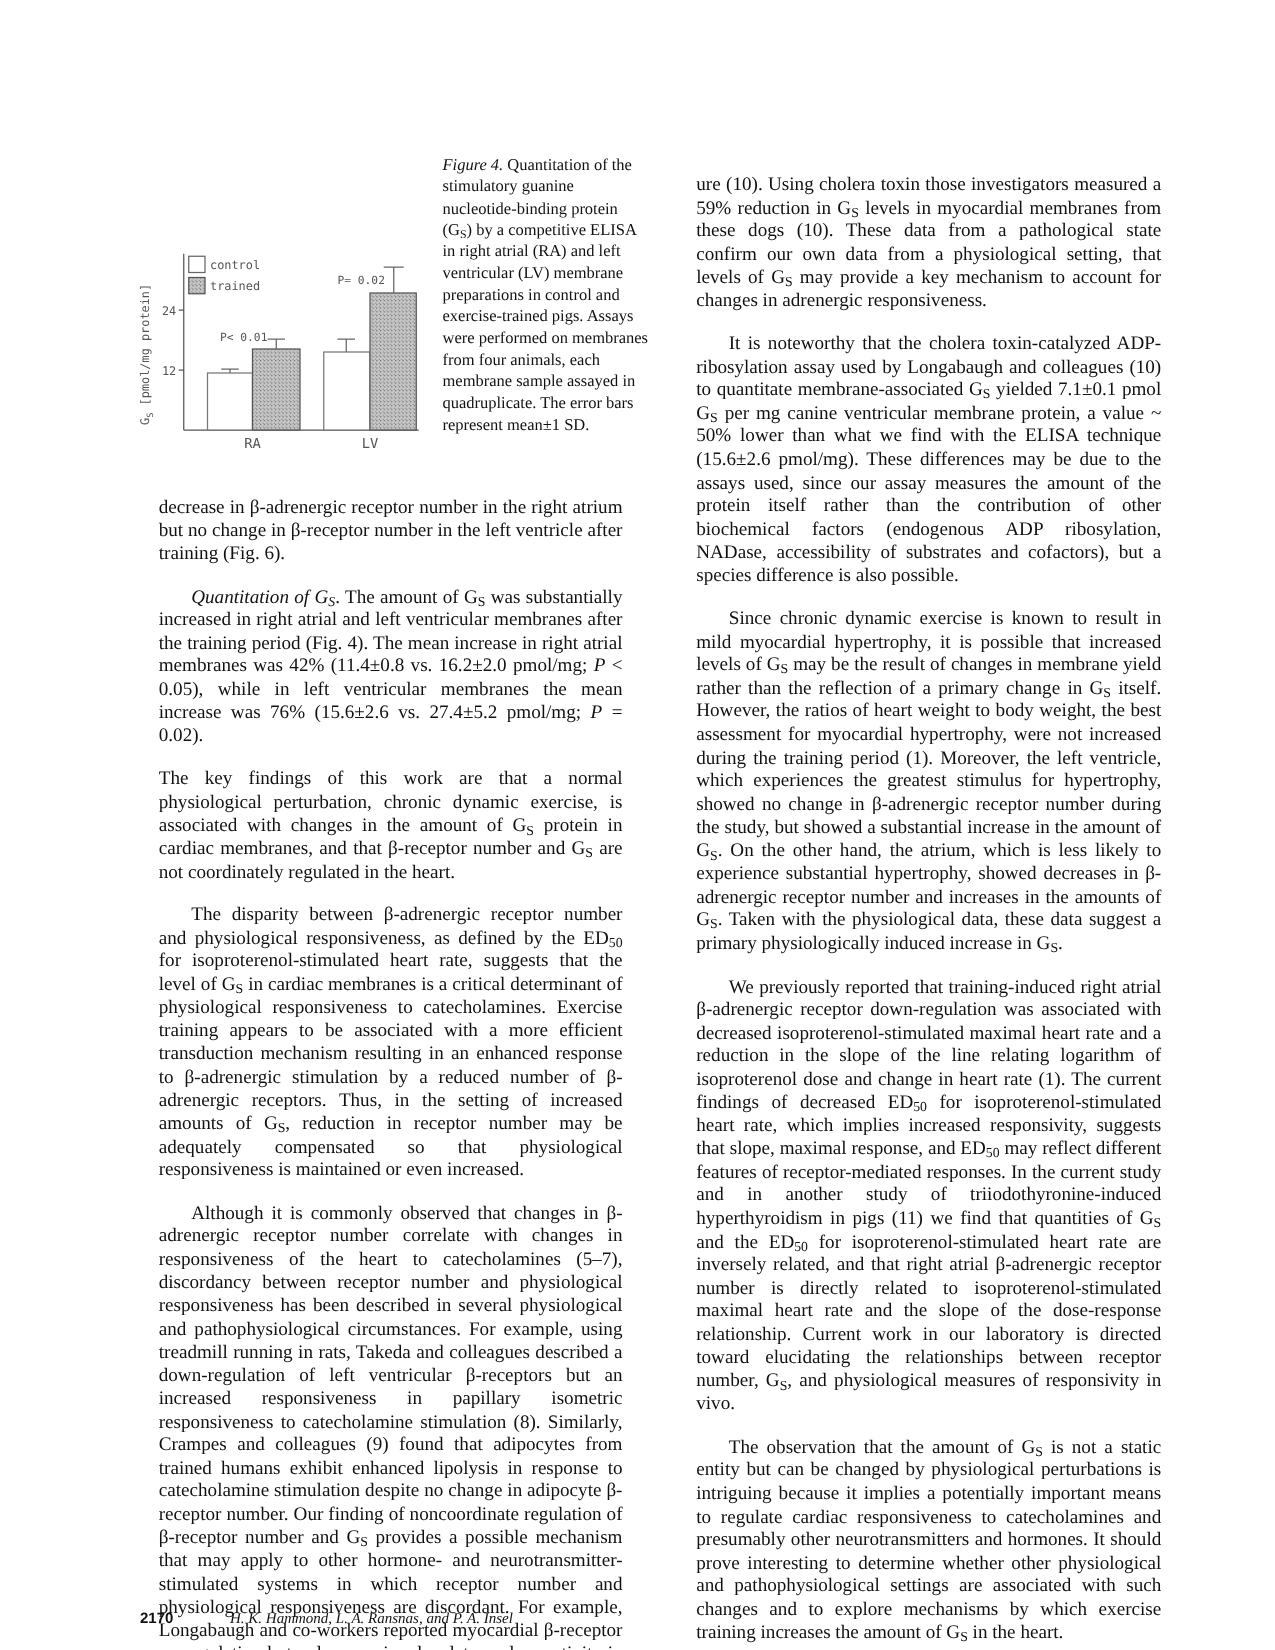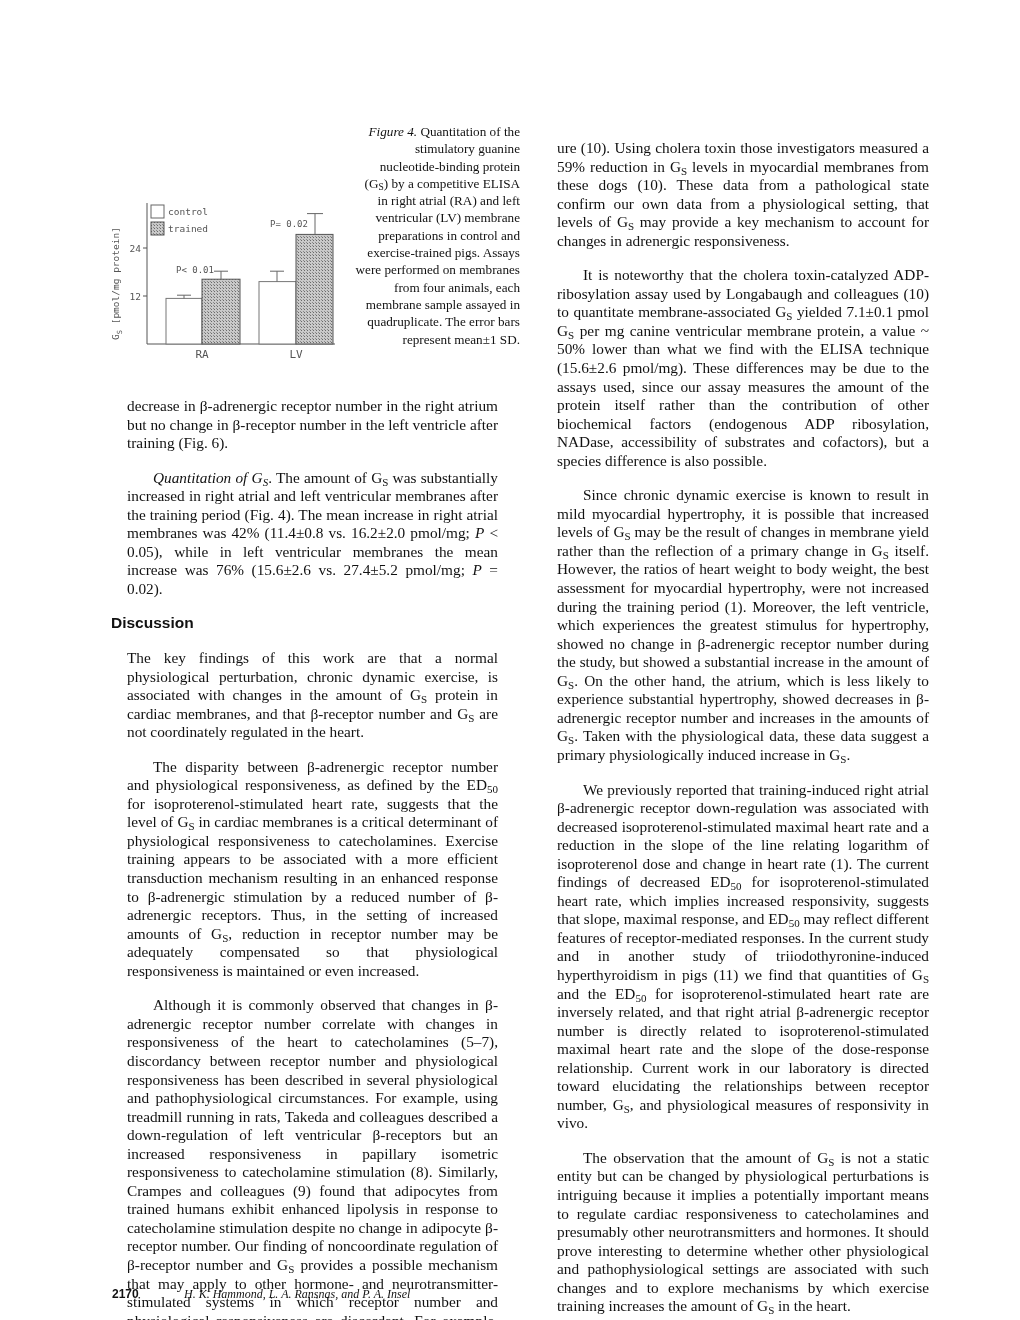--- a/index.html
+++ b/index.html
@@ -7,21 +7,21 @@
          font-family: "Liberation Serif", "DejaVu Serif", serif; color: #111; }
   .col { position: absolute; font-size: 15.3px; line-height: 18.55px; text-align: justify; }
   .col p { margin: 16px; }
   .col p.indent { text-indent: 26px; }
   #left-col { left: 111px; top: 381px; width: 403px; }
   #right-col { left: 541px; top: 123px; width: 404px; }
   .heading { font-family: "Liberation Sans", "DejaVu Sans", sans-serif; font-weight: bold; font-size: 15.5px; margin: 14px 0 12px 0; }
   #left-col .heading { margin-top: 14px; }
   .ack-heading { margin-top: 14px; margin-bottom: 0; }
   .ack-text { font-size: 13.6px; line-height: 17px; }
-  #caption { position: absolute; left: 354px; top: 123px; width: 166px; font-size: 13.2px; line-height: 17.3px; text-align: right; }
+  #caption { position: absolute; left: 354px; top: 123px; width: 166px; font-size: 13.2px; line-height: 17.3px; text-align: left; }
   #caption .fig-label { font-style: italic; }
   #figure { position: absolute; left: 79px; top: 195px; width: 270px; height: 170px; }
   .footer { position: absolute; top: 1287px; left: 112px; font-size: 12px; }
   .footer .page-num { font-family: "Liberation Sans", "DejaVu Sans", sans-serif; font-weight: bold; display: inline-block; width: 72px; }
   .footer .authors { font-style: italic; }
   sub { font-size: 0.72em; vertical-align: -0.25em; line-height: 0; }
   .ital { font-style: italic; }
 </style>
 </head>
 <body>
@@ -74,21 +74,20 @@
     <text transform="translate(40,145) rotate(-90)" font-family="'DejaVu Sans Mono', monospace" font-size="9.5" fill="#555"><tspan>G</tspan><tspan font-size="7" dy="3">S</tspan><tspan dy="-3"> [pmol/mg protein]</tspan></text>
   </svg>
 </div>
 
 <div id="caption"><span class="fig-label">Figure 4.</span><span> Quantitation of the stimulatory guanine nucleotide-binding protein (G</span><sub>S</sub><span>) by a competitive ELISA in right atrial (RA) and left ventricular (LV) membrane preparations in control and exercise-trained pigs. Assays were performed on membranes from four animals, each membrane sample assayed in quadruplicate. The error bars represent mean±1 SD.</span></div>
 
 <div id="left-col" class="col">
   <p>decrease in β-adrenergic receptor number in the right atrium but no change in β-receptor number in the left ventricle after training (Fig. 6).</p>
   <p class="indent"><span class="ital"><span>Quantitation of G</span><sub>S</sub></span><span>. The amount of G</span><sub>S</sub><span> was substantially increased in right atrial and left ventricular membranes after the training period (Fig. 4). The mean increase in right atrial membranes was 42% (11.4±0.8 vs. 16.2±2.0 pmol/mg; </span><span class="ital">P</span><span> &lt; 0.05), while in left ventricular membranes the mean increase was 76% (15.6±2.6 vs. 27.4±5.2 pmol/mg; </span><span class="ital">P</span><span> = 0.02).</span></p>
 
-  <div class="heading">Discussion</div>
 
   <p><span>The key findings of this work are that a normal physiological perturbation, chronic dynamic exercise, is associated with changes in the amount of G</span><sub>S</sub><span> protein in cardiac membranes, and that β-receptor number and G</span><sub>S</sub><span> are not coordinately regulated in the heart.</span></p>
   <p class="indent"><span>The disparity between β-adrenergic receptor number and physiological responsiveness, as defined by the ED</span><sub>50</sub><span> for isoproterenol-stimulated heart rate, suggests that the level of G</span><sub>S</sub><span> in cardiac membranes is a critical determinant of physiological responsiveness to catecholamines. Exercise training appears to be associated with a more efficient transduction mechanism resulting in an enhanced response to β-adrenergic stimulation by a reduced number of β-adrenergic receptors. Thus, in the setting of increased amounts of G</span><sub>S</sub><span>, reduction in receptor number may be adequately compensated so that physiological responsiveness is maintained or even increased.</span></p>
   <p class="indent"><span>Although it is commonly observed that changes in β-adrenergic receptor number correlate with changes in responsiveness of the heart to catecholamines (5–7), discordancy between receptor number and physiological responsiveness has been described in several physiological and pathophysiological circumstances. For example, using treadmill running in rats, Takeda and colleagues described a down-regulation of left ventricular β-receptors but an increased responsiveness in papillary isometric responsiveness to catecholamine stimulation (8). Similarly, Crampes and colleagues (9) found that adipocytes from trained humans exhibit enhanced lipolysis in response to catecholamine stimulation despite no change in adipocyte β-receptor number. Our finding of noncoordinate regulation of β-receptor number and G</span><sub>S</sub><span> provides a possible mechanism that may apply to other hormone- and neurotransmitter-stimulated systems in which receptor number and physiological responsiveness are discordant. For example, Longabaugh and co-workers reported myocardial β-receptor up-regulation but a decrease in adenylate cyclase activity in a canine model of pressure-overload hypertrophy with heart fail-</span></p>
 </div>
 
 <div id="right-col" class="col">
   <p><span>ure (10). Using cholera toxin those investigators measured a 59% reduction in G</span><sub>S</sub><span> levels in myocardial membranes from these dogs (10). These data from a pathological state confirm our own data from a physiological setting, that levels of G</span><sub>S</sub><span> may provide a key mechanism to account for changes in adrenergic responsiveness.</span></p>
   <p class="indent"><span>It is noteworthy that the cholera toxin-catalyzed ADP-ribosylation assay used by Longabaugh and colleagues (10) to quantitate membrane-associated G</span><sub>S</sub><span> yielded 7.1±0.1 pmol G</span><sub>S</sub><span> per mg canine ventricular membrane protein, a value ~ 50% lower than what we find with the ELISA technique (15.6±2.6 pmol/mg). These differences may be due to the assays used, since our assay measures the amount of the protein itself rather than the contribution of other biochemical factors (endogenous ADP ribosylation, NADase, accessibility of substrates and cofactors), but a species difference is also possible.</span></p>
   <p class="indent"><span>Since chronic dynamic exercise is known to result in mild myocardial hypertrophy, it is possible that increased levels of G</span><sub>S</sub><span> may be the result of changes in membrane yield rather than the reflection of a primary change in G</span><sub>S</sub><span> itself. However, the ratios of heart weight to body weight, the best assessment for myocardial hypertrophy, were not increased during the training period (1). Moreover, the left ventricle, which experiences the greatest stimulus for hypertrophy, showed no change in β-adrenergic receptor number during the study, but showed a substantial increase in the amount of G</span><sub>S</sub><span>. On the other hand, the atrium, which is less likely to experience substantial hypertrophy, showed decreases in β-adrenergic receptor number and increases in the amounts of G</span><sub>S</sub><span>. Taken with the physiological data, these data suggest a primary physiologically induced increase in G</span><sub>S</sub><span>.</span></p>

